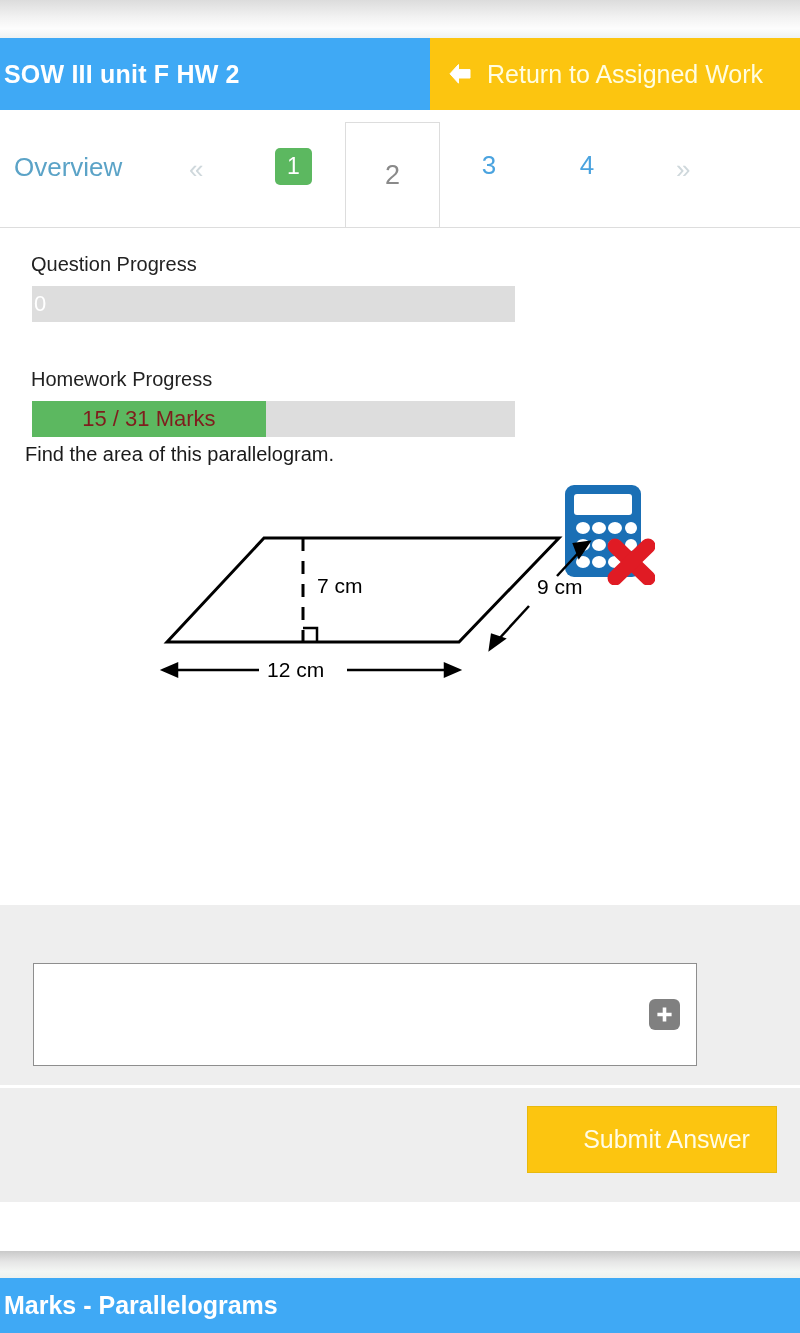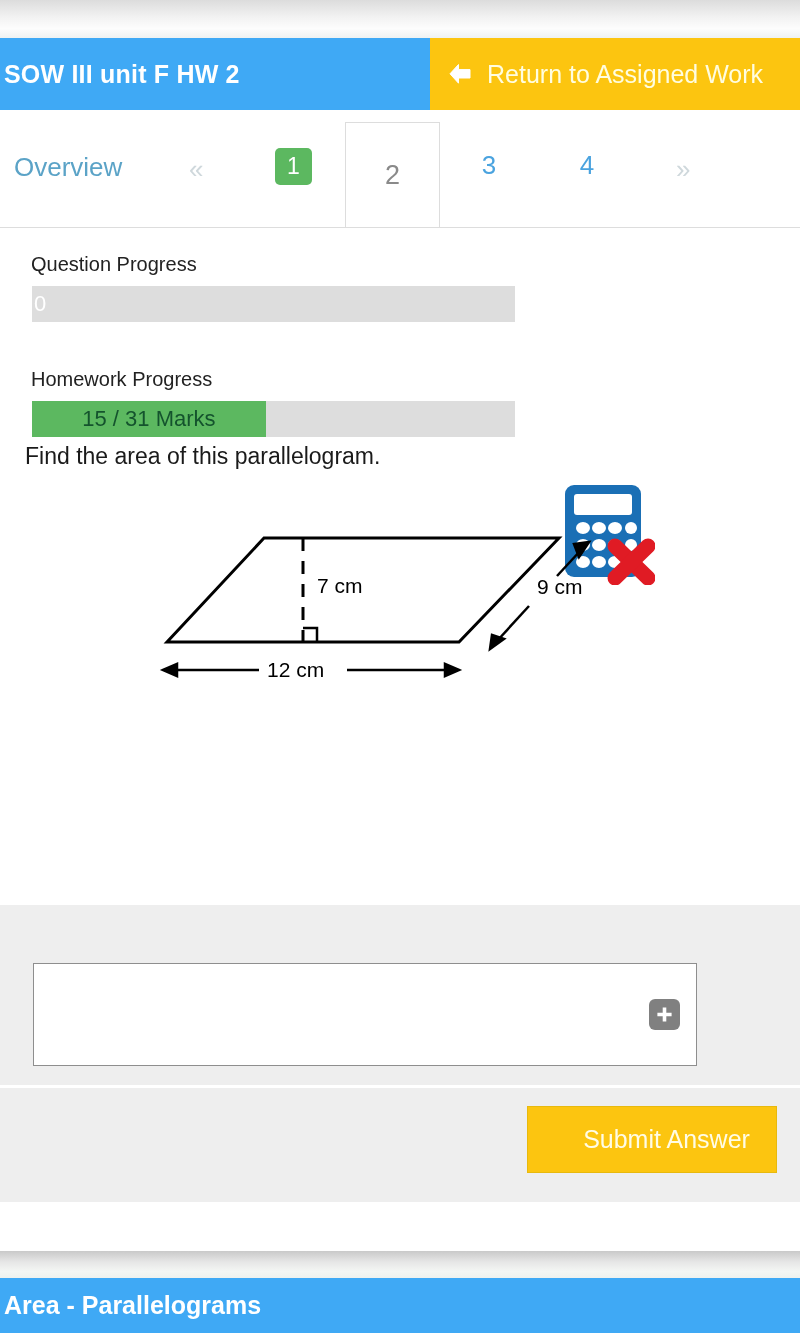--- a/index.html
+++ b/index.html
@@ -86,33 +86,33 @@
   .progbar {
     position:absolute; left:32px; width:483px; height:36px;
     background:#dddddd;
   }
   .progbar.q { top:58px; }
   .progbar.h { top:173px; }
   .progbar .fill {
     position:absolute; left:0; top:0; height:36px; background:#5cb860;
     display:flex; align-items:center; justify-content:center;
   }
-  .progbar .fill span { color:#14532d; font-size:22px; white-space:nowrap; }
+  .progbar .fill span { color:#7f1d1d; font-size:22px; white-space:nowrap; }
   .progbar .zero {
     position:absolute; left:2px; top:50%; transform:translateY(-50%);
     color:#ffffff; font-size:22px;
   }
 
   
   .calc-icon { position:absolute; left:563px; top:255px; }
 
   
   .qtext {
     position:absolute; left:25px; top:215px;
-    font-size:23px; color:#1a1a1a;
+    font-size:20px; color:#1a1a1a;
   }
 
   
   .diagram { position:absolute; left:149px; top:280px; }
 
   
   .answer-panel {
     position:absolute; left:0; top:905px; width:800px; height:180px;
     background:#eeeeee;
   }
@@ -297,16 +297,16 @@
   <div class="panel-divider"></div>
 
   <div class="submit-panel">
     <div class="submit-btn">
       <span>Submit Answer</span>
     </div>
   </div>
 
   <div class="bottom-strip"></div>
   <div class="bottom-bar">
-    <span>Area - Parallelograms</span>
+    <span>Marks - Parallelograms</span>
   </div>
 
 </div>
 
 </body></html>

